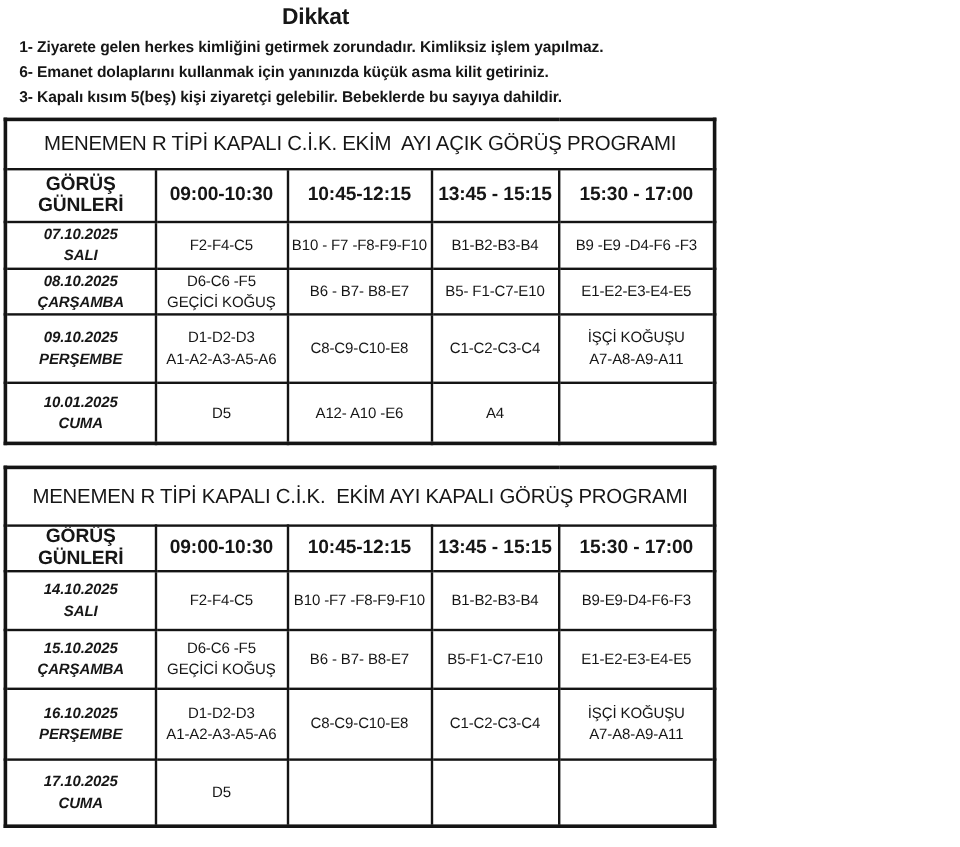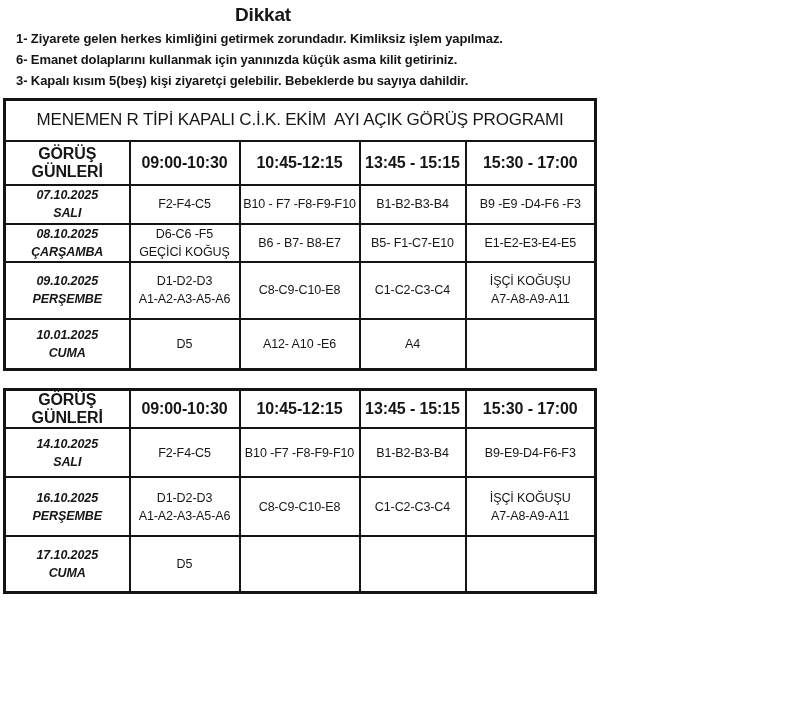--- a/index.html
+++ b/index.html
@@ -161,34 +161,46 @@
 
   <table class="sched t2">
     <colgroup>
       <col style="width:125px">
         <col style="width:110px">
         <col style="width:120px">
         <col style="width:106px">
         <col style="width:130px">
     </colgroup>
     <tbody>
+      <tr class="row-title">
+        <td class="title-cell" colspan="5">MENEMEN R TİPİ KAPALI C.İ.K.  EKİM AYI KAPALI GÖRÜŞ PROGRAMI</td>
+      </tr>
       <tr class="row-head">
         <th class="col-head">GÖRÜŞ GÜNLERİ</th>
         <th class="col-head">09:00-10:30</th>
         <th class="col-head">10:45-12:15</th>
         <th class="col-head">13:45 - 15:15</th>
         <th class="col-head">15:30 - 17:00</th>
       </tr>
       <tr class="row-0">
         <td class="day-cell">14.10.2025
 SALI</td>
         <td class="data-cell">F2-F4-C5</td>
         <td class="data-cell">B10 -F7 -F8-F9-F10</td>
         <td class="data-cell">B1-B2-B3-B4</td>
         <td class="data-cell">B9-E9-D4-F6-F3</td>
+      </tr>
+      <tr class="row-1">
+        <td class="day-cell">15.10.2025
+ÇARŞAMBA</td>
+        <td class="data-cell">D6-C6 -F5
+GEÇİCİ KOĞUŞ</td>
+        <td class="data-cell">B6 - B7- B8-E7</td>
+        <td class="data-cell">B5-F1-C7-E10</td>
+        <td class="data-cell">E1-E2-E3-E4-E5</td>
       </tr>
       <tr class="row-2">
         <td class="day-cell">16.10.2025
 PERŞEMBE</td>
         <td class="data-cell vtop">D1-D2-D3
 A1-A2-A3-A5-A6</td>
         <td class="data-cell vtop">C8-C9-C10-E8</td>
         <td class="data-cell vtop">C1-C2-C3-C4</td>
         <td class="data-cell vtop">İŞÇİ KOĞUŞU
 A7-A8-A9-A11</td>

